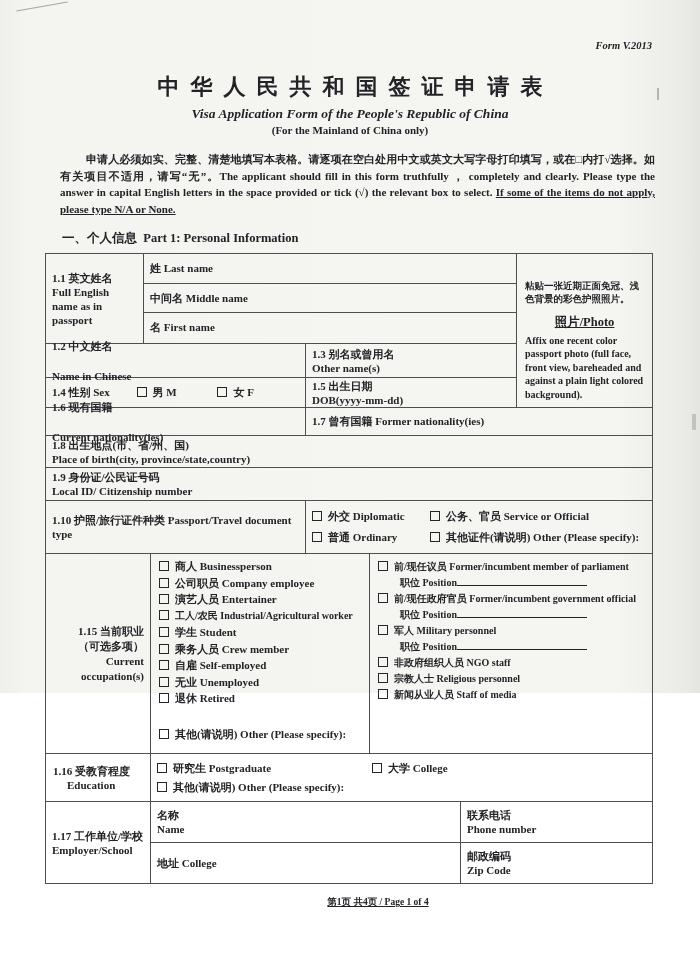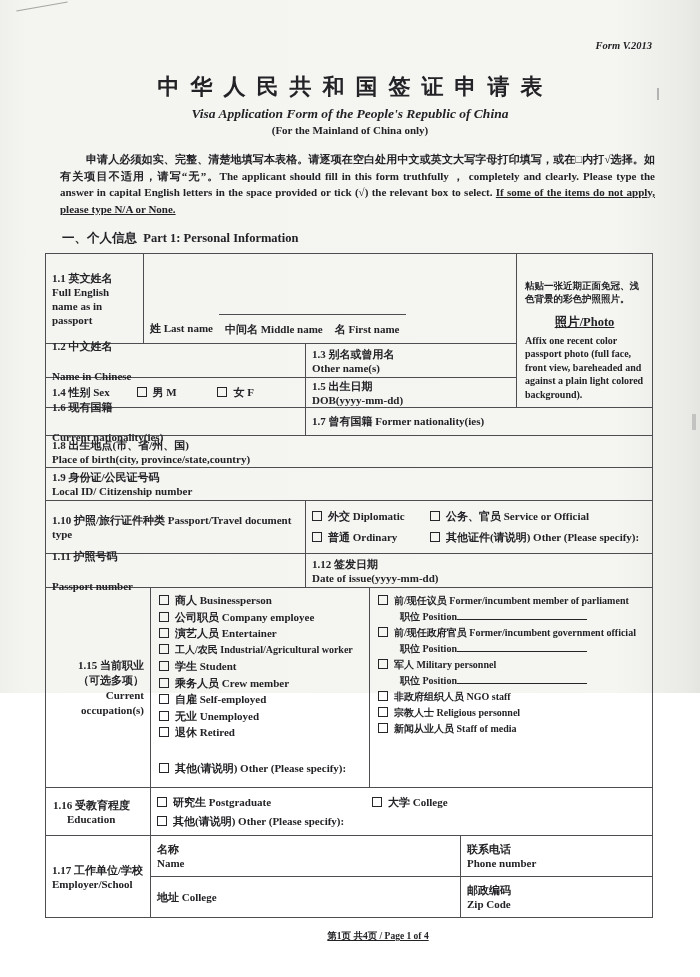--- a/index.html
+++ b/index.html
@@ -25,21 +25,21 @@
   .td{box-sizing:border-box;padding:2px 6px;display:flex;flex-direction:column;justify-content:center;}
   .bl{border-left:1px solid #4d4d52;}
   .bt{border-top:1px solid #4d4d52;}
   .grow{flex:1;}
   .cola{width:470px;}
   .rw{display:flex;}
   .rw+.rw{border-top:1px solid #4d4d52;}
   .w97{width:97px;}.w259{width:259px;gap:16px;}.w104{width:104px;}.w219{width:219px;}.w309{width:309px;}
   .h89{height:89px;}.h29{height:29px;}.h33{height:33px;}.h27{height:27px;}.h31{height:31px;}
   .h32{height:32px;}.h52{height:52px;}.h199{height:199px;}.h47{height:47px;}.h44{height:44px;}.h36{height:36px;}
-  .stack{flex:1;display:flex;flex-direction:row;border-left:1px solid #4d4d52;align-items:flex-end;}
+  .stack{flex:1;display:flex;flex-direction:column;border-left:1px solid #4d4d52;}
   .stack>.td+.td{border-top:1px solid #4d4d52;}
   .ln{line-height:14px;}
   .cb{display:inline-block;width:8px;height:8px;border:1px solid #26262a;margin-right:6px;background:transparent;vertical-align:-1px;}
   .opt{line-height:16.5px;white-space:normal;}
   .optrow{display:flex;line-height:15px;margin:3px 0;}
   .ow118{width:118px;}
   .ow215{width:215px;}
   .opts{padding:4px 4px 0 8px;}
   .ropts{padding:5px 6px 0 8px;font-size:10px;line-height:16px;}
   .ropts .opt{line-height:16px;}
@@ -163,30 +163,20 @@
           <span class="ow118"><span class="cb"></span><span>外交 Diplomatic</span></span>
           <span><span class="cb"></span><span>公务、官员 Service or Official</span></span>
         </div>
         <div class="optrow">
           <span class="ow118"><span class="cb"></span><span>普通 Ordinary</span></span>
           <span><span class="cb"></span><span>其他证件(请说明) Other (Please specify):</span></span>
         </div>
       </div>
     </div>
 
-    <div class="tr h33">
-      <div class="td w259 ln">
-        <div>1.11 护照号码</div>
-        <div>Passport number</div>
-      </div>
-      <div class="td bl grow ln">
-        <div>1.12 签发日期</div>
-        <div>Date of issue(yyyy-mm-dd)</div>
-      </div>
-    </div>
 
 
     <div class="tr h199">
       <div class="td w104 lbl15 f15lbl">
         <div>1.15 当前职业</div>
         <div>（可选多项）</div>
         <div>Current</div>
         <div>occupation(s)</div>
       </div>
       <div class="td w219 bl opts" style="justify-content:flex-start;">

